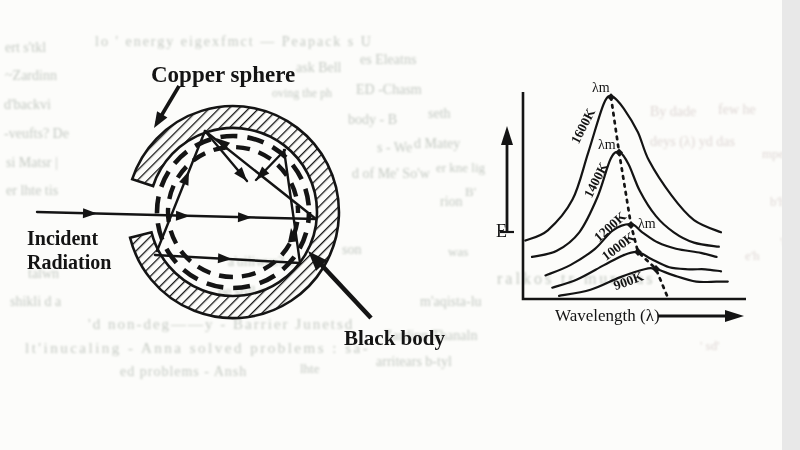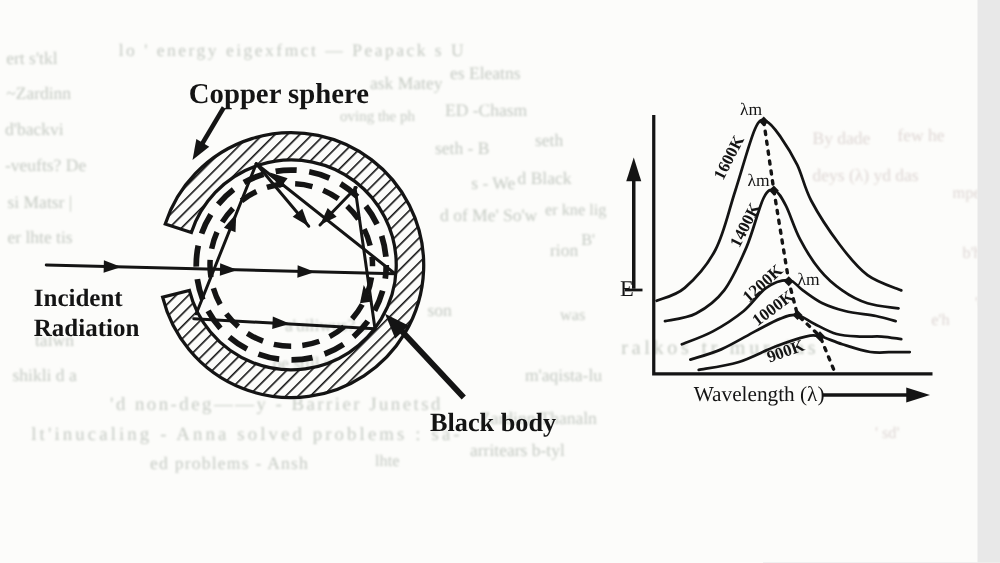--- a/index.html
+++ b/index.html
@@ -22,28 +22,28 @@
   <div id="bleed">
       <span class="bg-g" style="left: 5px; top: 40px; font-size: 14px;">ert s'tkl</span>
       <span class="bg-g" style="left: 5px; top: 68px; font-size: 14px;">~Zardinn</span>
       <span class="bg-g" style="left: 4px; top: 97px; font-size: 14px;">d'backvi</span>
       <span class="bg-g" style="left: 4px; top: 126px; font-size: 14px;">-veufts? De</span>
       <span class="bg-g" style="left: 6px; top: 155px; font-size: 14px; text-align: right;">si Matsr |</span>
       <span class="bg-g" style="left: 6px; top: 183px; font-size: 14px;">er lhte tis</span>
       <span class="bg-g" style="left: 28px; top: 266px; font-size: 14px;">talwn</span>
       <span class="bg-g" style="left: 10px; top: 294px; font-size: 14px;">shikli d a</span>
       <span class="bg-g" style="left: 95px; top: 34px; font-size: 14px; letter-spacing: 2px;">lo ' energy eigexfmct — Peapack s U</span>
-      <span class="bg-g" style="left: 296px; top: 60px; font-size: 14px;">ask Matey</span>
+      <span class="bg-g" style="left: 296px; top: 60px; font-size: 14px;">ask Bell</span>
       <span class="bg-g" style="left: 360px; top: 52px; font-size: 14px;">es Eleatns</span>
       <span class="bg-g" style="left: 272px; top: 86px; font-size: 12px;">oving the ph</span>
       <span class="bg-g" style="left: 356px; top: 82px; font-size: 14px;">ED -Chasm</span>
-      <span class="bg-g" style="left: 348px; top: 112px; font-size: 14px;">seth - B</span>
+      <span class="bg-g" style="left: 348px; top: 112px; font-size: 14px;">body - B</span>
       <span class="bg-g" style="left: 428px; top: 106px; font-size: 14px;">seth</span>
       <span class="bg-g" style="left: 350px; top: 140px; font-size: 14px; margin-left: 27px;">s - We</span>
-      <span class="bg-g" style="left: 414px; top: 136px; font-size: 14px;">d Black</span>
+      <span class="bg-g" style="left: 414px; top: 136px; font-size: 14px;">d Matey</span>
       <span class="bg-g" style="left: 352px; top: 166px; font-size: 14px;">d of Me' So'w</span>
       <span class="bg-g" style="left: 436px; top: 160px; font-size: 13px;">er kne lig</span>
       <span class="bg-g" style="left: 440px; top: 194px; font-size: 14px;">rion</span>
       <span class="bg-g" style="left: 342px; top: 226px; font-size: 14px; margin-top: 16px;">son</span>
       <span class="bg-g" style="left: 228px; top: 254px; font-size: 14px;">a'uiliwus? a</span>
       <span class="bg-g" style="left: 218px; top: 284px; font-size: 14px;">pe still pind</span>
       <span class="bg-g" style="left: 448px; top: 244px; font-size: 13px;">was</span>
       <span class="bg-g" style="left: 88px; top: 316px; font-size: 15px; letter-spacing: 2px;">'d non-deg——y - Barrier Junetsd</span>
       <span class="bg-g" style="left: 25px; top: 340px; font-size: 15px; letter-spacing: 2.5px;">lt'inucaling - Anna solved problems : sa-</span>
       <span class="bg-g" style="left: 92px; top: 364px; font-size: 14px; letter-spacing: 1px; margin-left: 28px;">ed problems - Ansh</span>

